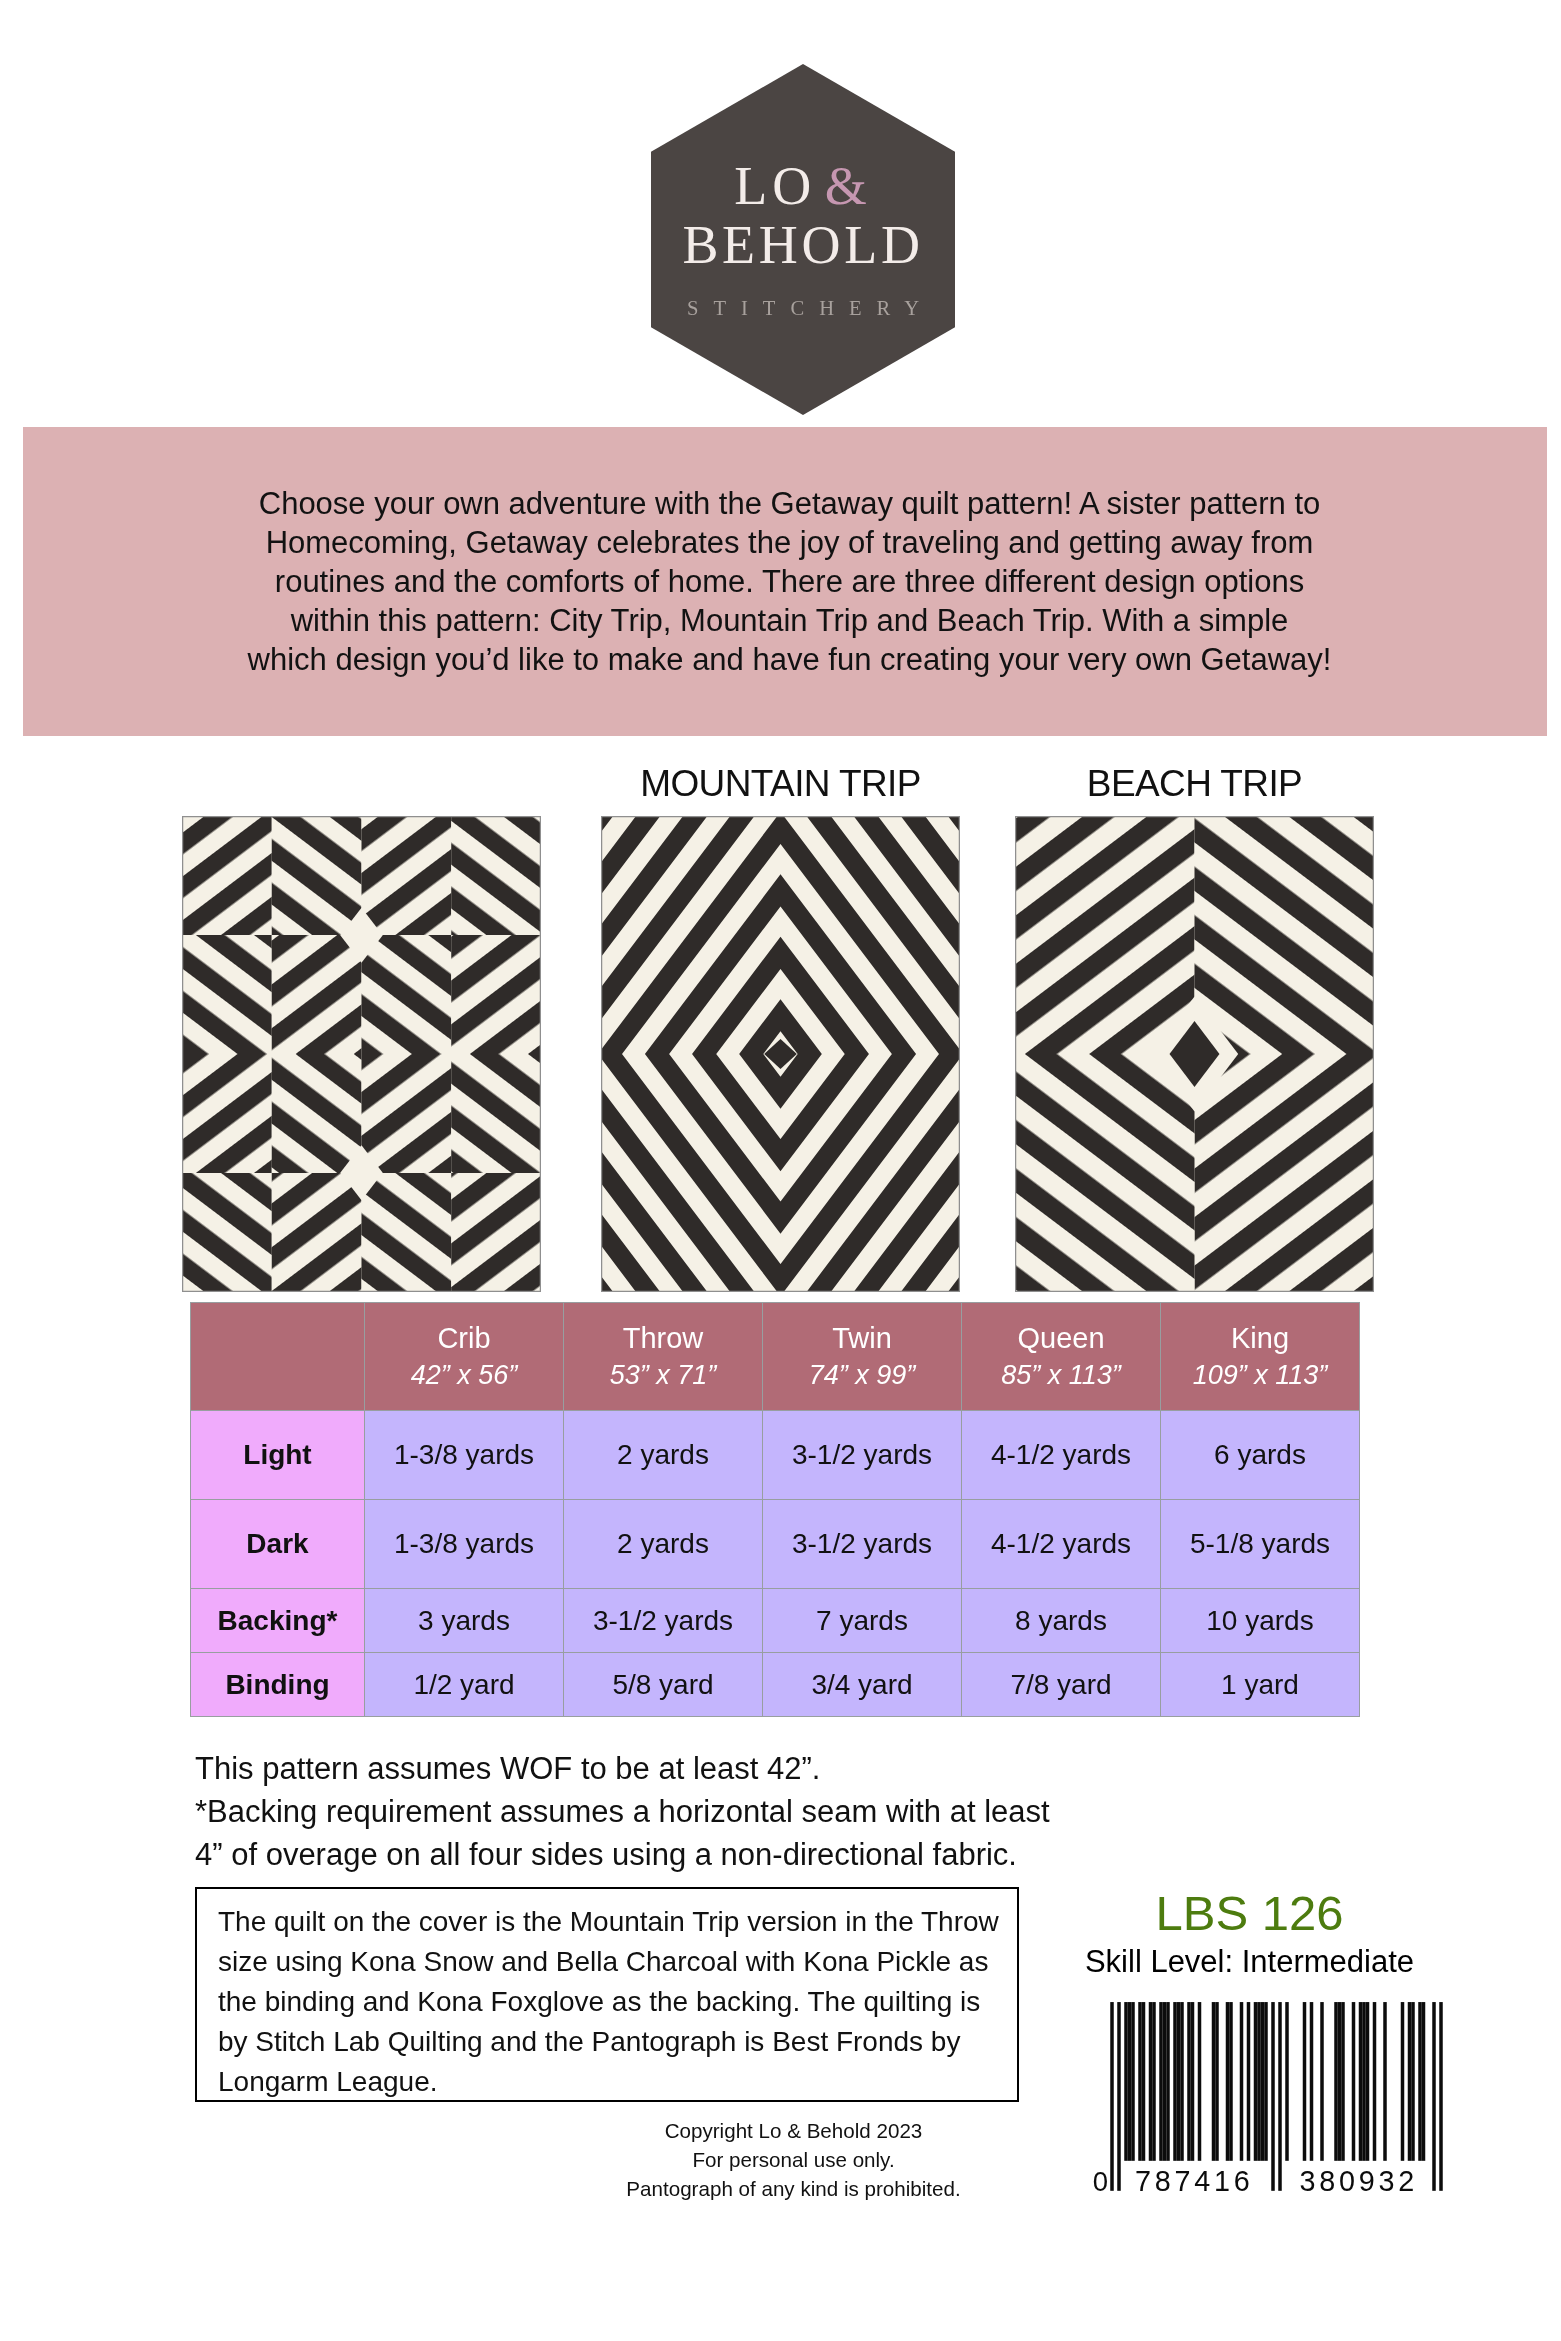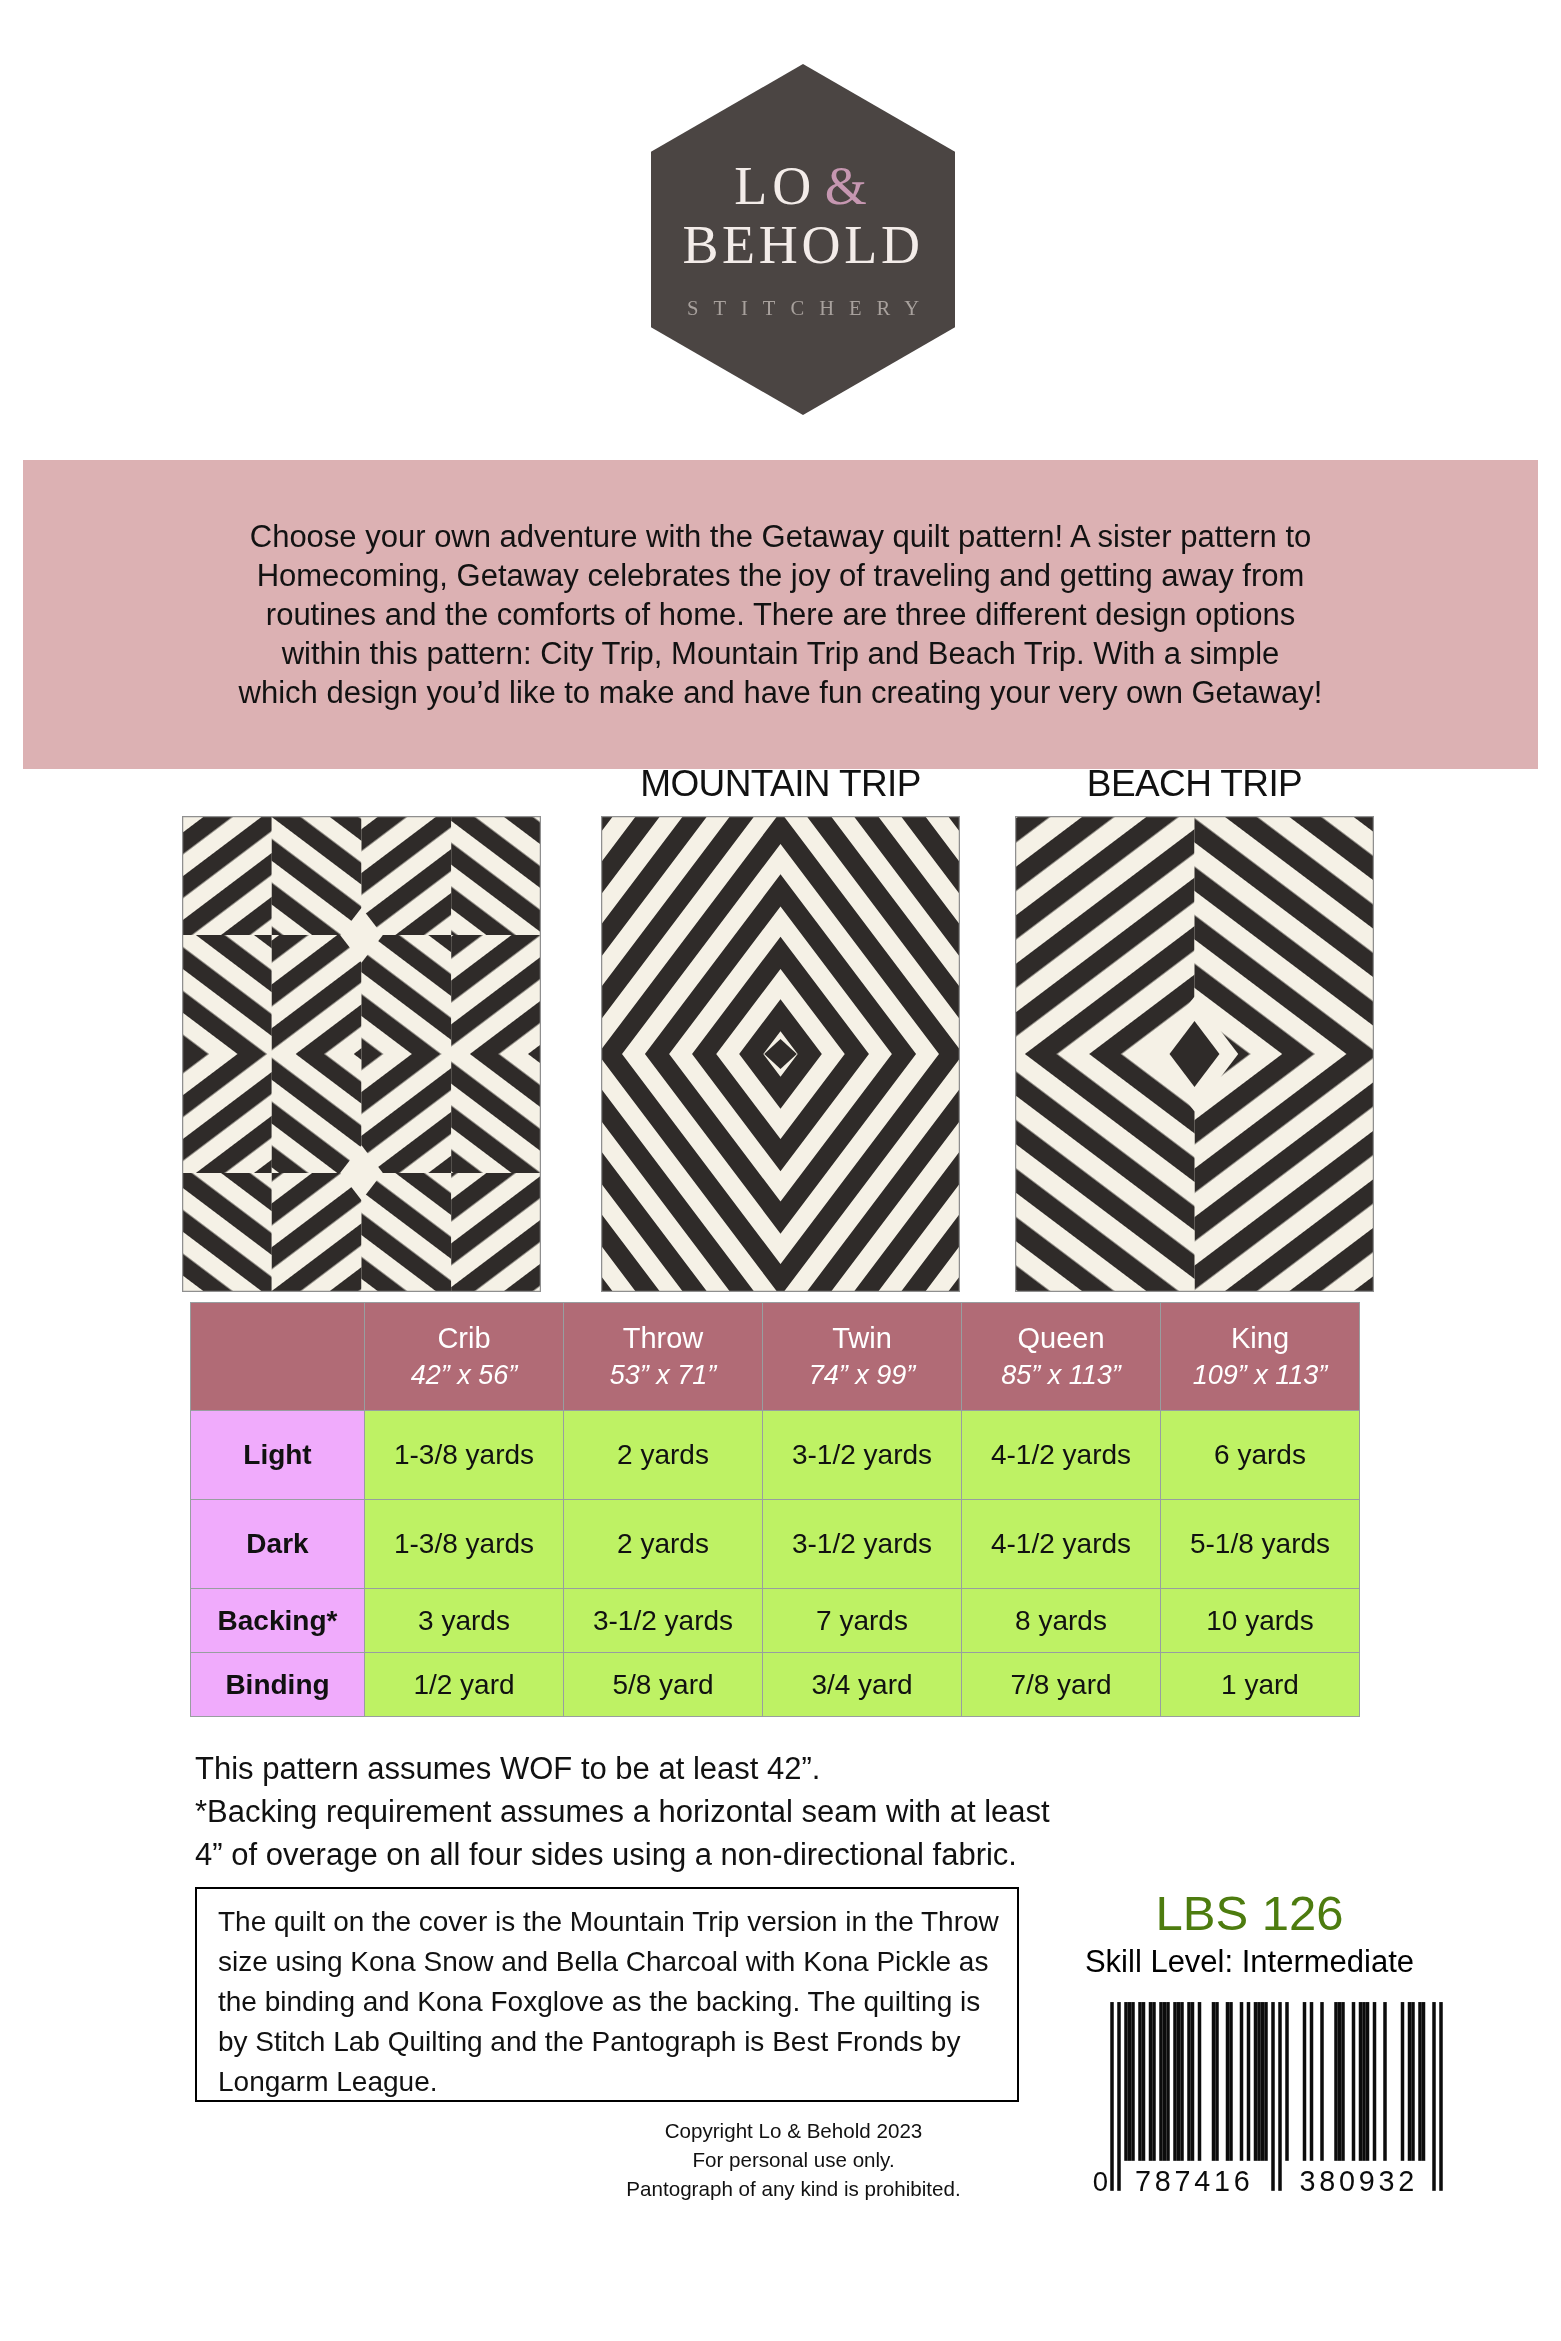--- a/index.html
+++ b/index.html
@@ -8,40 +8,40 @@
   
   .hexagon{position:absolute;left:651px;top:64px;width:304px;height:351px;background:#4b4543;
     clip-path:polygon(50% 0%,100% 25%,100% 75%,50% 100%,0% 75%,0% 25%);
     display:flex;flex-direction:column;align-items:center;justify-content:center;text-align:center;}
   .logo-line1{font-family:"Liberation Serif",serif;font-size:54px;letter-spacing:5px;color:#f3ece9;line-height:1.02;}
   .logo-amp{color:#c697b1;margin-left:8.7px;}
   .logo-line2{font-family:"Liberation Serif",serif;font-size:54px;letter-spacing:3.7px;color:#f3ece9;line-height:1.15;}
   .logo-line3{font-family:"Liberation Serif",serif;font-size:20.6px;letter-spacing:15px;color:#a8a19d;margin-top:21px;text-indent:15px;}
 
   
-  .banner{position:absolute;left:23px;top:460px;width:1515px;height:309px;background:#dcb1b3;
-    display:flex;flex-direction:column;justify-content:center;align-items:center;}
+  .banner{position:absolute;left:23px;top:427px;width:1515px;height:309px;background:#dcb1b3;
+    display:flex;flex-direction:column;justify-content:center;align-items:center;padding-left:9px;}
   .intro-line{font-size:31px;line-height:39px;color:#121212;text-align:center;white-space:nowrap;}
 
   
   .design-title{position:absolute;top:763px;width:359px;text-align:center;font-size:37px;color:#111;letter-spacing:-0.6px;}
   #title-city{left:190px;margin-top:48px;} #title-mountain{left:601px;} #title-beach{left:1015px;}
   .quilt{position:absolute;top:816px;width:359px;height:476px;}
   #quilt-city{left:182px;} #quilt-mountain{left:601px;} #quilt-beach{left:1015px;}
   .quilt svg{display:block;width:100%;height:100%;}
 
   
   .yardage{position:absolute;left:190px;top:1302px;width:1169px;border-collapse:collapse;table-layout:fixed;}
   .yardage td,.yardage th{border:1.2px solid #989ea0;text-align:center;vertical-align:middle;padding:0;}
   .yardage{border:1.9px solid #7e8487;padding-left:43px;}
   .yardage .hrow td{background:#b16b76;color:#ffffff;height:107px;}
   .hname{font-size:29px;line-height:34px;}
   .hsize{font-size:27px;font-style:italic;line-height:34px;margin-top:3.7px;}
   .row-label{background:#f0abfc;font-weight:bold;font-size:28px;color:#111;}
-  .cell-val{background:#bef264;font-size:28px;color:#111;}
+  .cell-val{background:#c4b5fd;font-size:28px;color:#111;}
   .r-tall td{height:88px;} .r-short td{height:63px;}
 
   
   .notes{position:absolute;left:195px;top:1747px;}
   .note-line{font-size:31px;line-height:43px;color:#111;white-space:nowrap;}
 
   
   .cover-box{position:absolute;left:195px;top:1887px;width:824px;height:215px;border:2.5px solid #000;box-sizing:border-box;
     padding:12.5px 17.5px 0 21px;}
   .cover-text{font-size:28px;line-height:40px;color:#111;}

